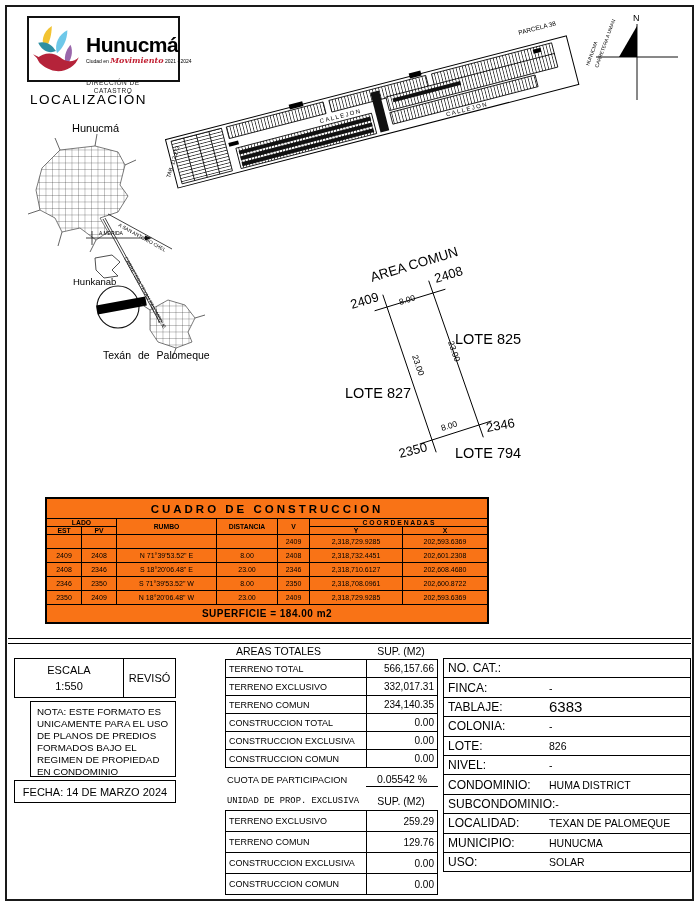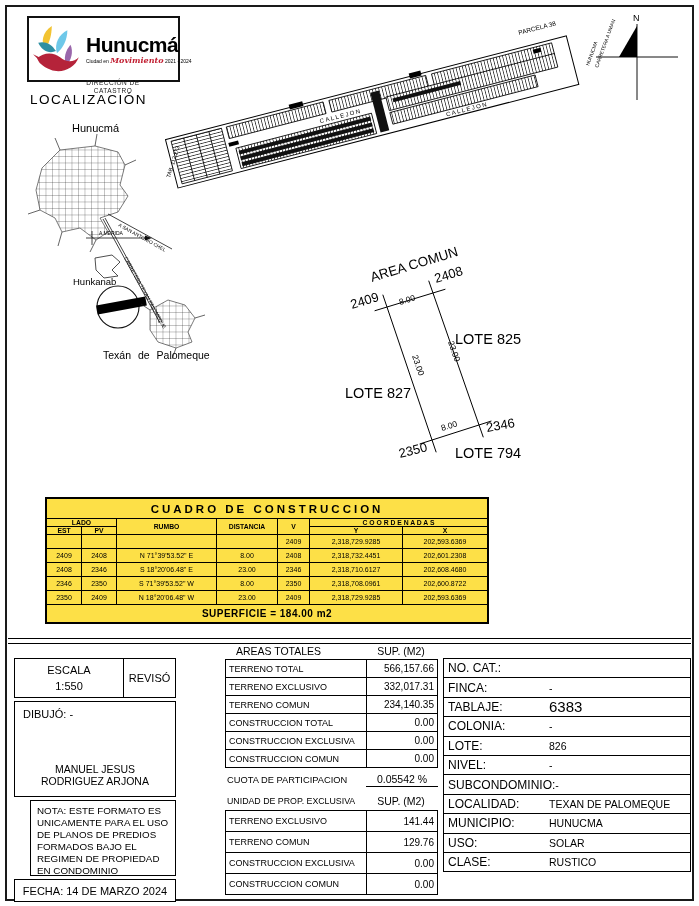--- a/index.html
+++ b/index.html
@@ -8,21 +8,21 @@
   .frame{position:absolute;left:5px;top:5px;right:5px;bottom:5px;border:2px solid #1a1a1a;pointer-events:none;}
   
   .logobox{left:27px;top:16px;width:149px;height:62px;border:2px solid #111;display:flex;align-items:center;background:#fff;}
   .logotext{margin-left:2px;line-height:1;}
   .logotitle{font-size:21px;font-weight:bold;letter-spacing:-0.5px;}
   .logosub{font-size:5px;margin-top:1px;white-space:nowrap;}
   .logosub .script{font-family:"DejaVu Serif",serif;font-style:italic;color:#c22033;font-size:8px;font-weight:bold;}
   .dept{left:70px;top:79px;width:86px;text-align:center;font-size:6.5px;letter-spacing:0.5px;line-height:1.25;color:#222;}
   .loc-title{left:30px;top:92px;font-size:13.5px;letter-spacing:1.5px;}
   
-  table.cuadro{border-collapse:collapse;background:#fde047;}
+  table.cuadro{border-collapse:collapse;background:#f97316;}
   table.cuadro td,table.cuadro th{border:1px solid #000;padding:0 2px;white-space:nowrap;}
   table.cuadro{border:2px solid #000;}
   .cuadro .title{font-size:11.5px;font-weight:bold;letter-spacing:3px;text-align:center;height:19px;}
   .cuadro th{font-size:6.8px;font-weight:bold;text-align:center;}
   .cuadro td.d{font-size:7px;text-align:center;height:13px;}
   .cuadro .sup{font-size:10px;font-weight:bold;text-align:center;height:17px;letter-spacing:0.5px;}
   
   .hline{left:8px;right:8px;height:0;border-top:1.5px solid #000;}
   .box{border:1.5px solid #000;background:#fff;box-sizing:border-box;}
   .lcol{left:14px;top:658px;width:162px;}
@@ -41,21 +41,21 @@
   .mtable{border:1.5px solid #000;}
   .mrow{display:flex;border-top:1px solid #000;height:17px;align-items:center;}
   .mrow:first-child{border-top:none;}
   .mrow .lab{width:137px;border-right:1.2px solid #000;align-self:stretch;display:flex;align-items:center;padding-left:3px;font-size:9px;white-space:nowrap;overflow:hidden;}
   .mrow .val{flex:1;text-align:right;padding-right:3px;font-size:10px;}
   .mrow2{height:20px;}
   .cuota{display:flex;height:24px;align-items:center;}
   .cuota .lab{flex:1;font-size:9.3px;padding-left:2px;}
   .cuota .val{width:72px;text-align:center;font-size:10.5px;border-bottom:1.2px solid #000;padding-bottom:1px;}
   .uhead{display:flex;height:18px;align-items:center;}
-  .uhead .a{flex:1;font-size:8.8px;padding-left:2px;}
+  .uhead .a{flex:1;font-size:8.8px;padding-left:2px;font-family:Liberation Mono, monospace;}
   .uhead .s{width:74px;text-align:center;font-size:10.5px;}
   .rcol{left:443px;top:658px;width:248px;}
   .rrow{display:flex;border-top:1px solid #000;height:18.4px;align-items:center;}
   .rrow:first-child{border-top:none;}
   .rrow .lab{min-width:101px;padding-left:4px;font-size:12px;white-space:nowrap;}
   .rrow .val{font-size:10.5px;white-space:nowrap;}
   .rrow .val.big{font-size:15px;}
   svg text{font-family:"Liberation Sans",sans-serif;fill:#000;}
 </style>
 </head>
@@ -255,27 +255,20 @@
   <div class="abs hline" style="top:643px;border-top-width:1px;"></div>
 
   <div class="abs lcol">
     <div class="box b-escala">
       <div class="c1">
         <div>ESCALA</div>
         <div>1:550</div>
       </div>
       <div class="c2">REVISÓ</div>
     </div>
-    <div class="box b-dibujo">
-      <div class="dlab">DIBUJÓ:  -</div>
-      <div class="author">
-        <div>MANUEL JESUS</div>
-        <div>RODRIGUEZ ARJONA</div>
-      </div>
-    </div>
     <div class="box b-nota">NOTA: ESTE FORMATO ES UNICAMENTE PARA EL USO DE PLANOS DE PREDIOS FORMADOS BAJO EL REGIMEN DE PROPIEDAD EN CONDOMINIO</div>
     <div class="box b-fecha">FECHA: 14 DE MARZO 2024</div>
   </div>
 
   <div class="abs mcol">
     <div class="mhead">
       <div class="a">AREAS TOTALES</div>
       <div class="s">SUP. (M2)</div>
     </div>
     <div class="box mtable">
@@ -308,21 +301,21 @@
       <div class="lab">CUOTA DE PARTICIPACION</div>
       <div class="val">0.05542 %</div>
     </div>
     <div class="uhead">
       <div class="a">UNIDAD DE PROP. EXCLUSIVA</div>
       <div class="s">SUP. (M2)</div>
     </div>
     <div class="box mtable">
       <div class="mrow mrow2">
           <div class="lab">TERRENO EXCLUSIVO</div>
-          <div class="val">141.44</div>
+          <div class="val">259.29</div>
         </div>
       <div class="mrow mrow2">
           <div class="lab">TERRENO COMUN</div>
           <div class="val">129.76</div>
         </div>
       <div class="mrow mrow2">
           <div class="lab">CONSTRUCCION EXCLUSIVA</div>
           <div class="val">0.00</div>
         </div>
       <div class="mrow mrow2">
@@ -351,33 +344,33 @@
       </div>
     <div class="rrow">
         <span class="lab">LOTE:</span>
         <span class="val">826</span>
       </div>
     <div class="rrow">
         <span class="lab">NIVEL:</span>
         <span class="val">-</span>
       </div>
     <div class="rrow">
+        <span class="lab">CONDOMINIO:</span>
+        <span class="val">HUMA DISTRICT</span>
+      </div>
+    <div class="rrow">
         <span class="lab" style="min-width:0;">SUBCONDOMINIO:</span>
         <span class="val">-</span>
       </div>
     <div class="rrow">
         <span class="lab">LOCALIDAD:</span>
         <span class="val">TEXAN DE PALOMEQUE</span>
       </div>
     <div class="rrow">
         <span class="lab">MUNICIPIO:</span>
         <span class="val">HUNUCMA</span>
       </div>
     <div class="rrow">
         <span class="lab">USO:</span>
         <span class="val">SOLAR</span>
       </div>
-    <div class="rrow">
-        <span class="lab">CLASE:</span>
-        <span class="val">RUSTICO</span>
-      </div>
   </div>
 </div>
 
 </body></html>

